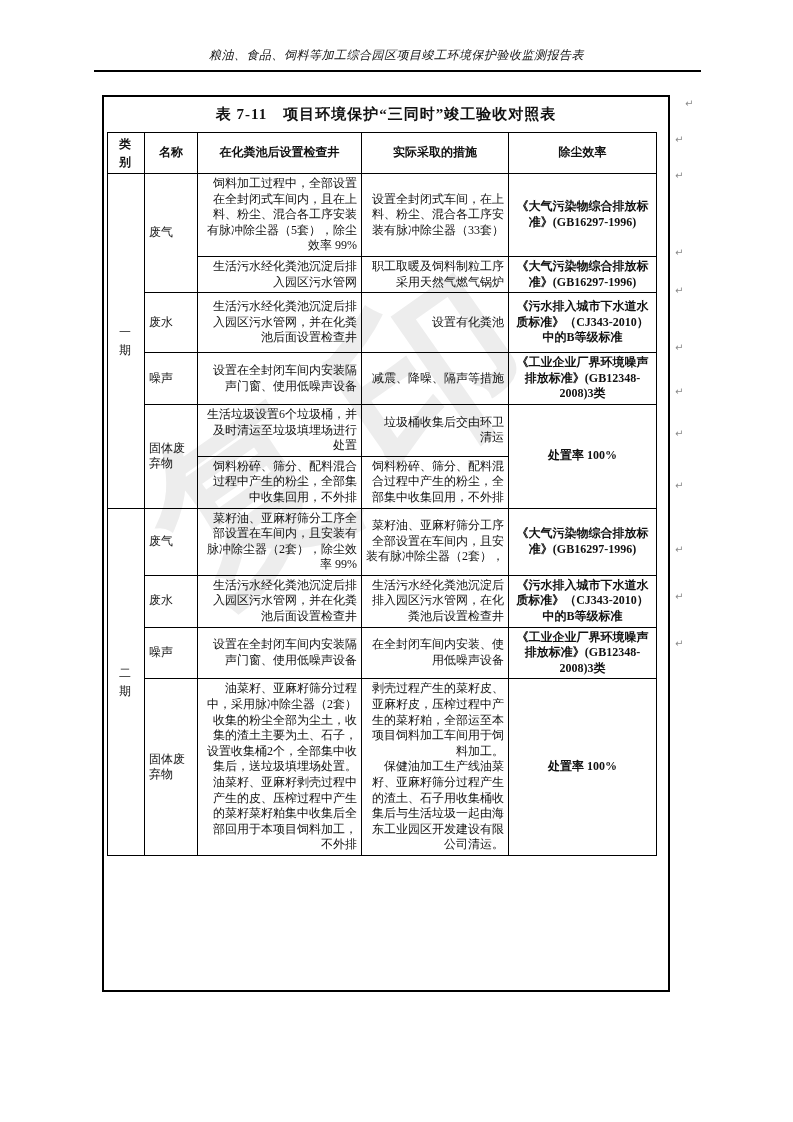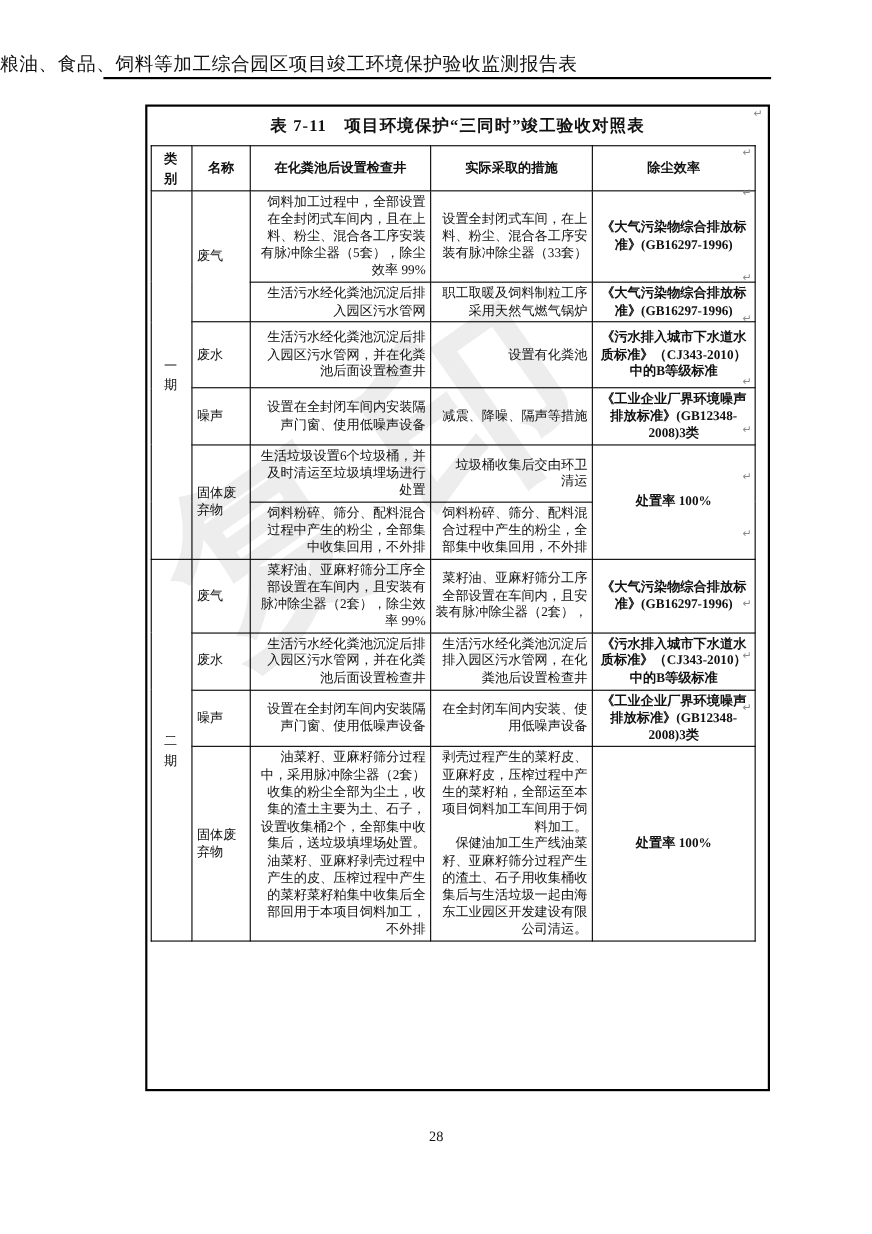--- a/index.html
+++ b/index.html
@@ -1,35 +1,35 @@
 <!DOCTYPE html>
 <html><head>
 <meta charset="utf-8">
 <style>
   html,body{margin:0;padding:0;background:#ffffff;}
   .page{
     position:relative;width:793px;height:1122px;background:#ffffff;
     font-family:"Liberation Serif","DejaVu Serif",serif;color:#111;overflow:hidden;
   }
   .doc-header{
-    position:absolute;top:47px;left:0;width:100%;text-align:left;
-    font-size:17px;letter-spacing:0.5px;z-index:2;
+    position:absolute;top:47px;left:0;width:100%;text-align:center;
+    font-size:12px;letter-spacing:0.5px;z-index:2;font-style:italic;
   }
   .header-rule{
     position:absolute;top:70px;left:94px;width:607px;height:0;
     border-top:2px solid #000;z-index:2;
   }
   .watermark{
     position:absolute;left:175px;top:430px;z-index:1;
     font-size:185px;font-weight:bold;color:#ededed;letter-spacing:34px;
     transform:rotate(-35deg);transform-origin:left center;white-space:nowrap;
     user-select:none;
   }
   .outer-box{
-    position:absolute;left:132px;top:95px;width:568px;height:897px;
+    position:absolute;left:102px;top:95px;width:568px;height:897px;
     border:2px solid #000;box-sizing:border-box;z-index:2;
   }
   .table-title{
     position:absolute;top:8px;left:0;width:100%;text-align:center;
     font-weight:bold;font-size:15px;letter-spacing:1px;
   }
   table.grid{
     position:absolute;left:3px;top:35px;width:549px;
     border-collapse:collapse;table-layout:fixed;background:transparent;
   }
@@ -159,14 +159,13 @@
   <span class="pmark" style="left:675px;top:247px;"></span>
   <span class="pmark" style="left:675px;top:285px;"></span>
   <span class="pmark" style="left:675px;top:342px;"></span>
   <span class="pmark" style="left:675px;top:386px;"></span>
   <span class="pmark" style="left:675px;top:428px;"></span>
   <span class="pmark" style="left:675px;top:480px;"></span>
   <span class="pmark" style="left:675px;top:544px;"></span>
   <span class="pmark" style="left:675px;top:591px;"></span>
   <span class="pmark" style="left:675px;top:638px;"></span>
 
-  <div class="page-number">28</div>
 </div>
 
 </body></html>

